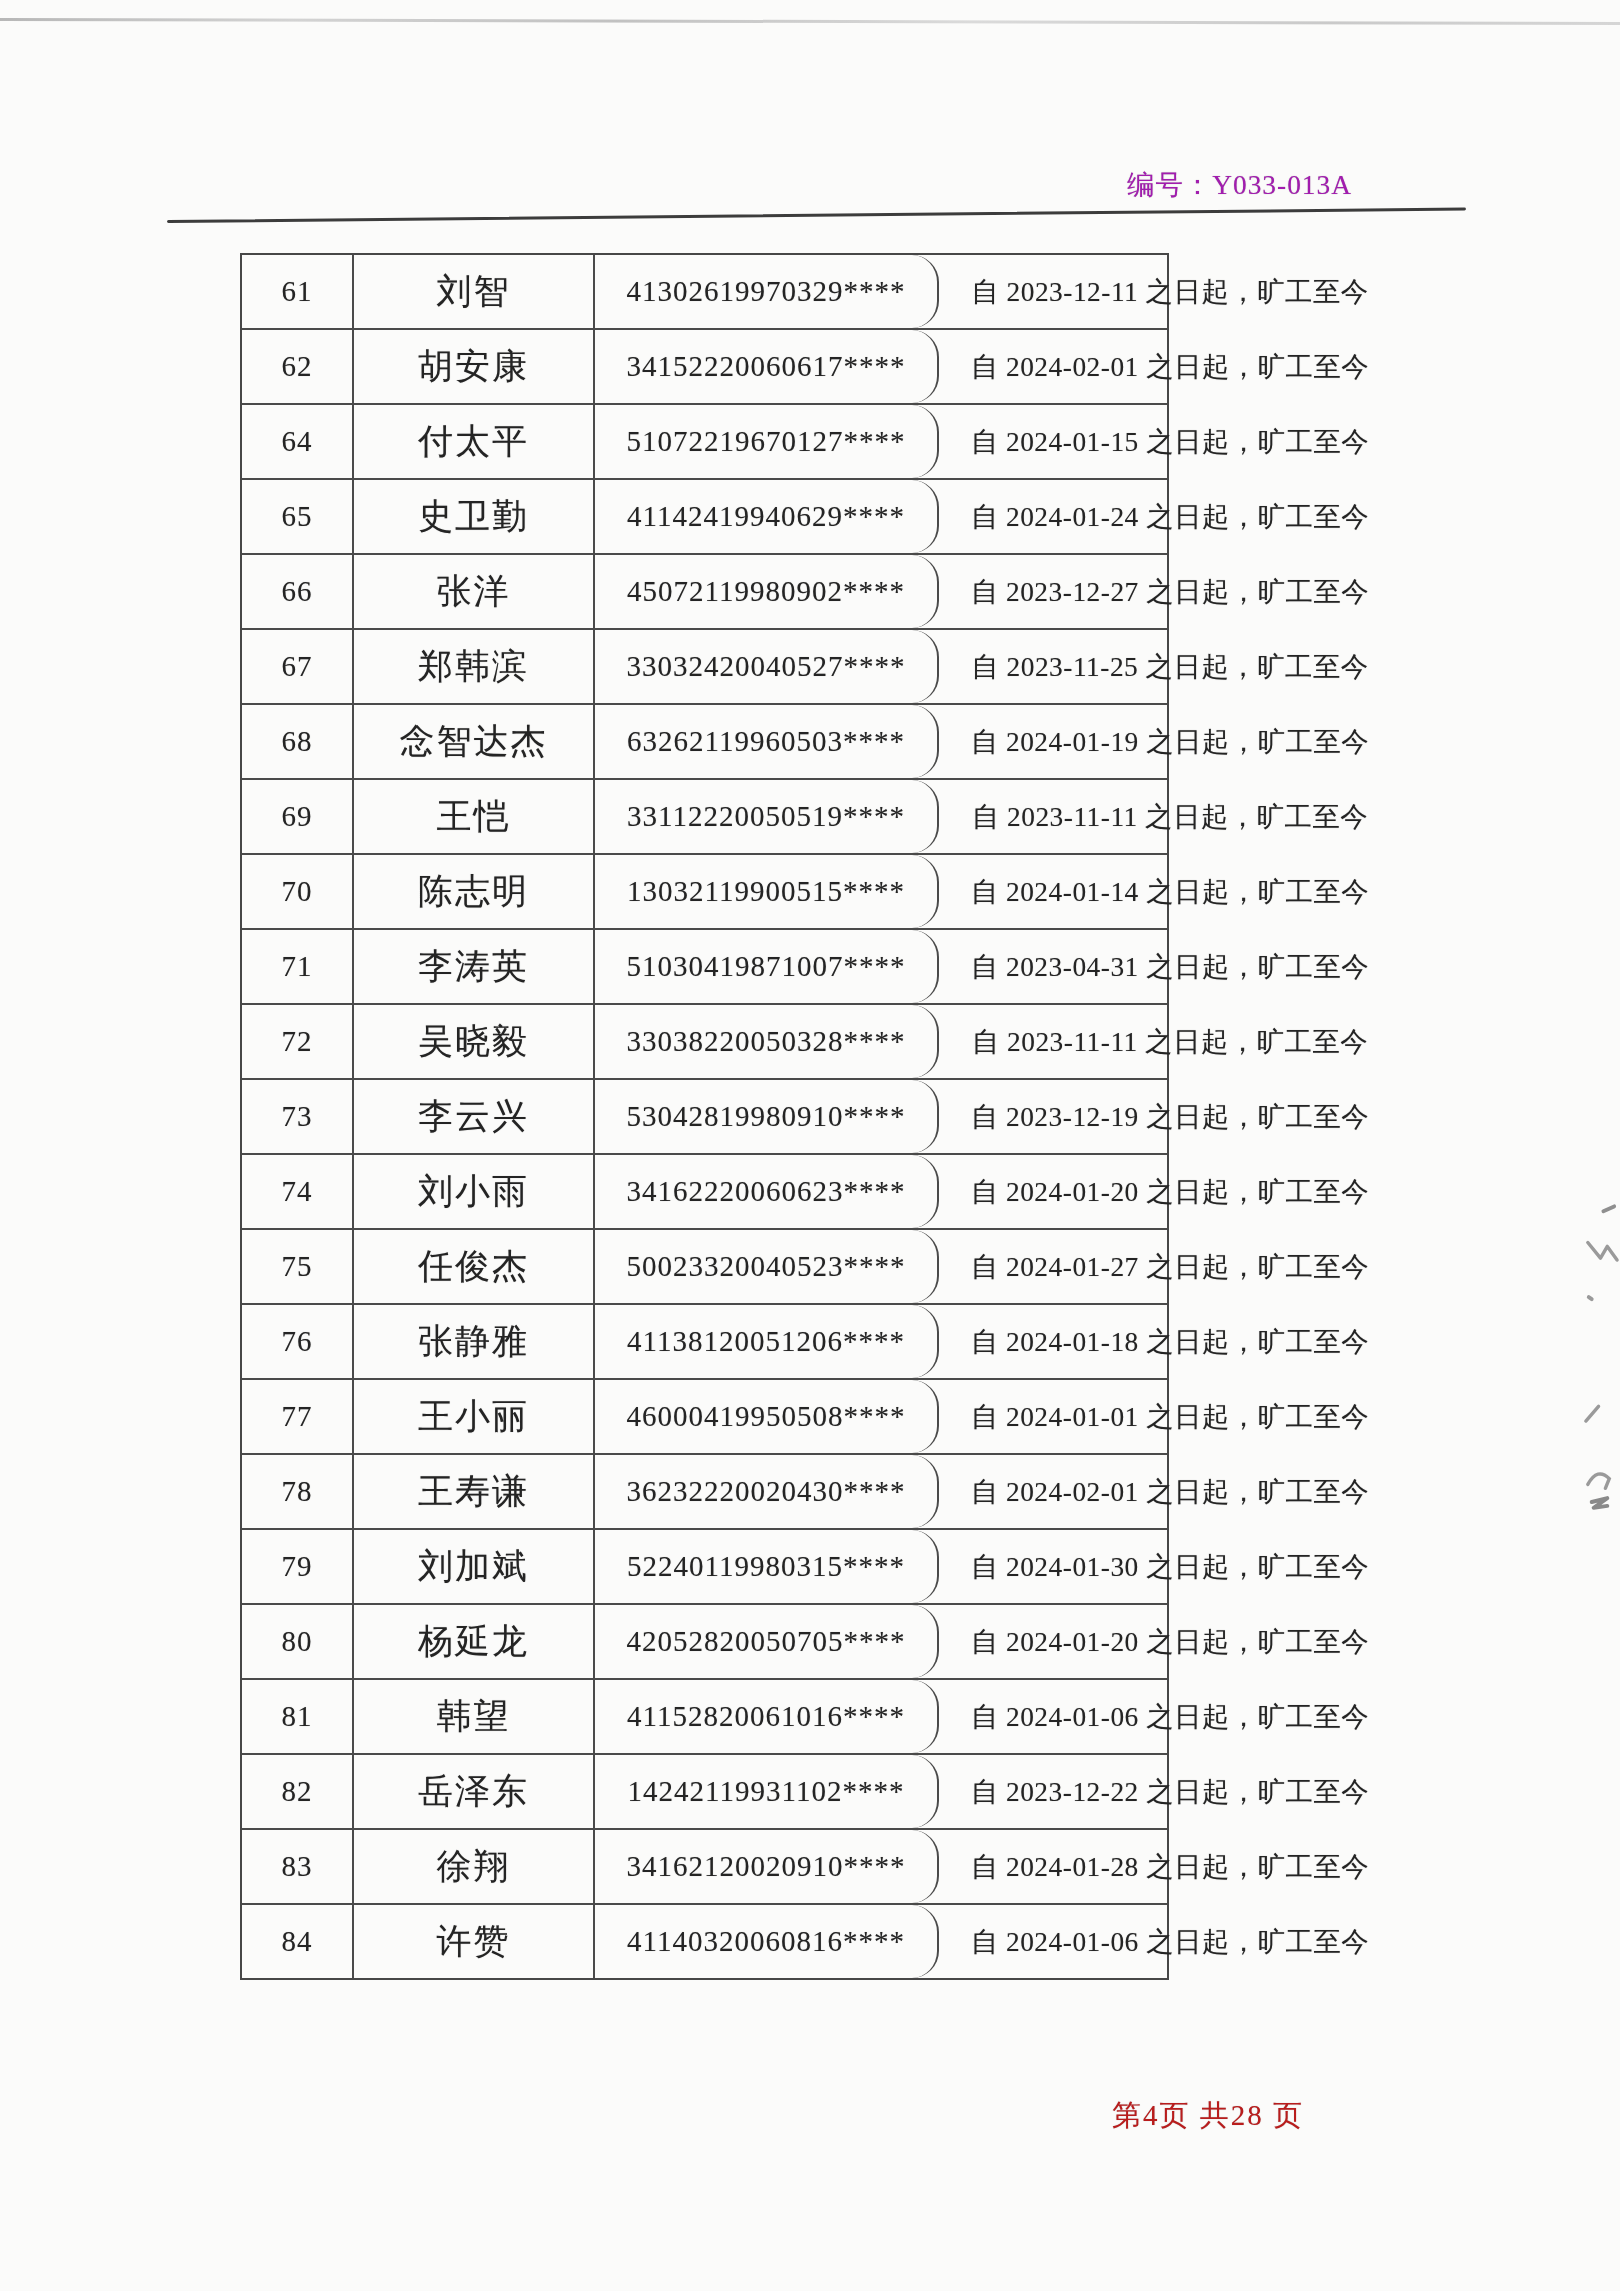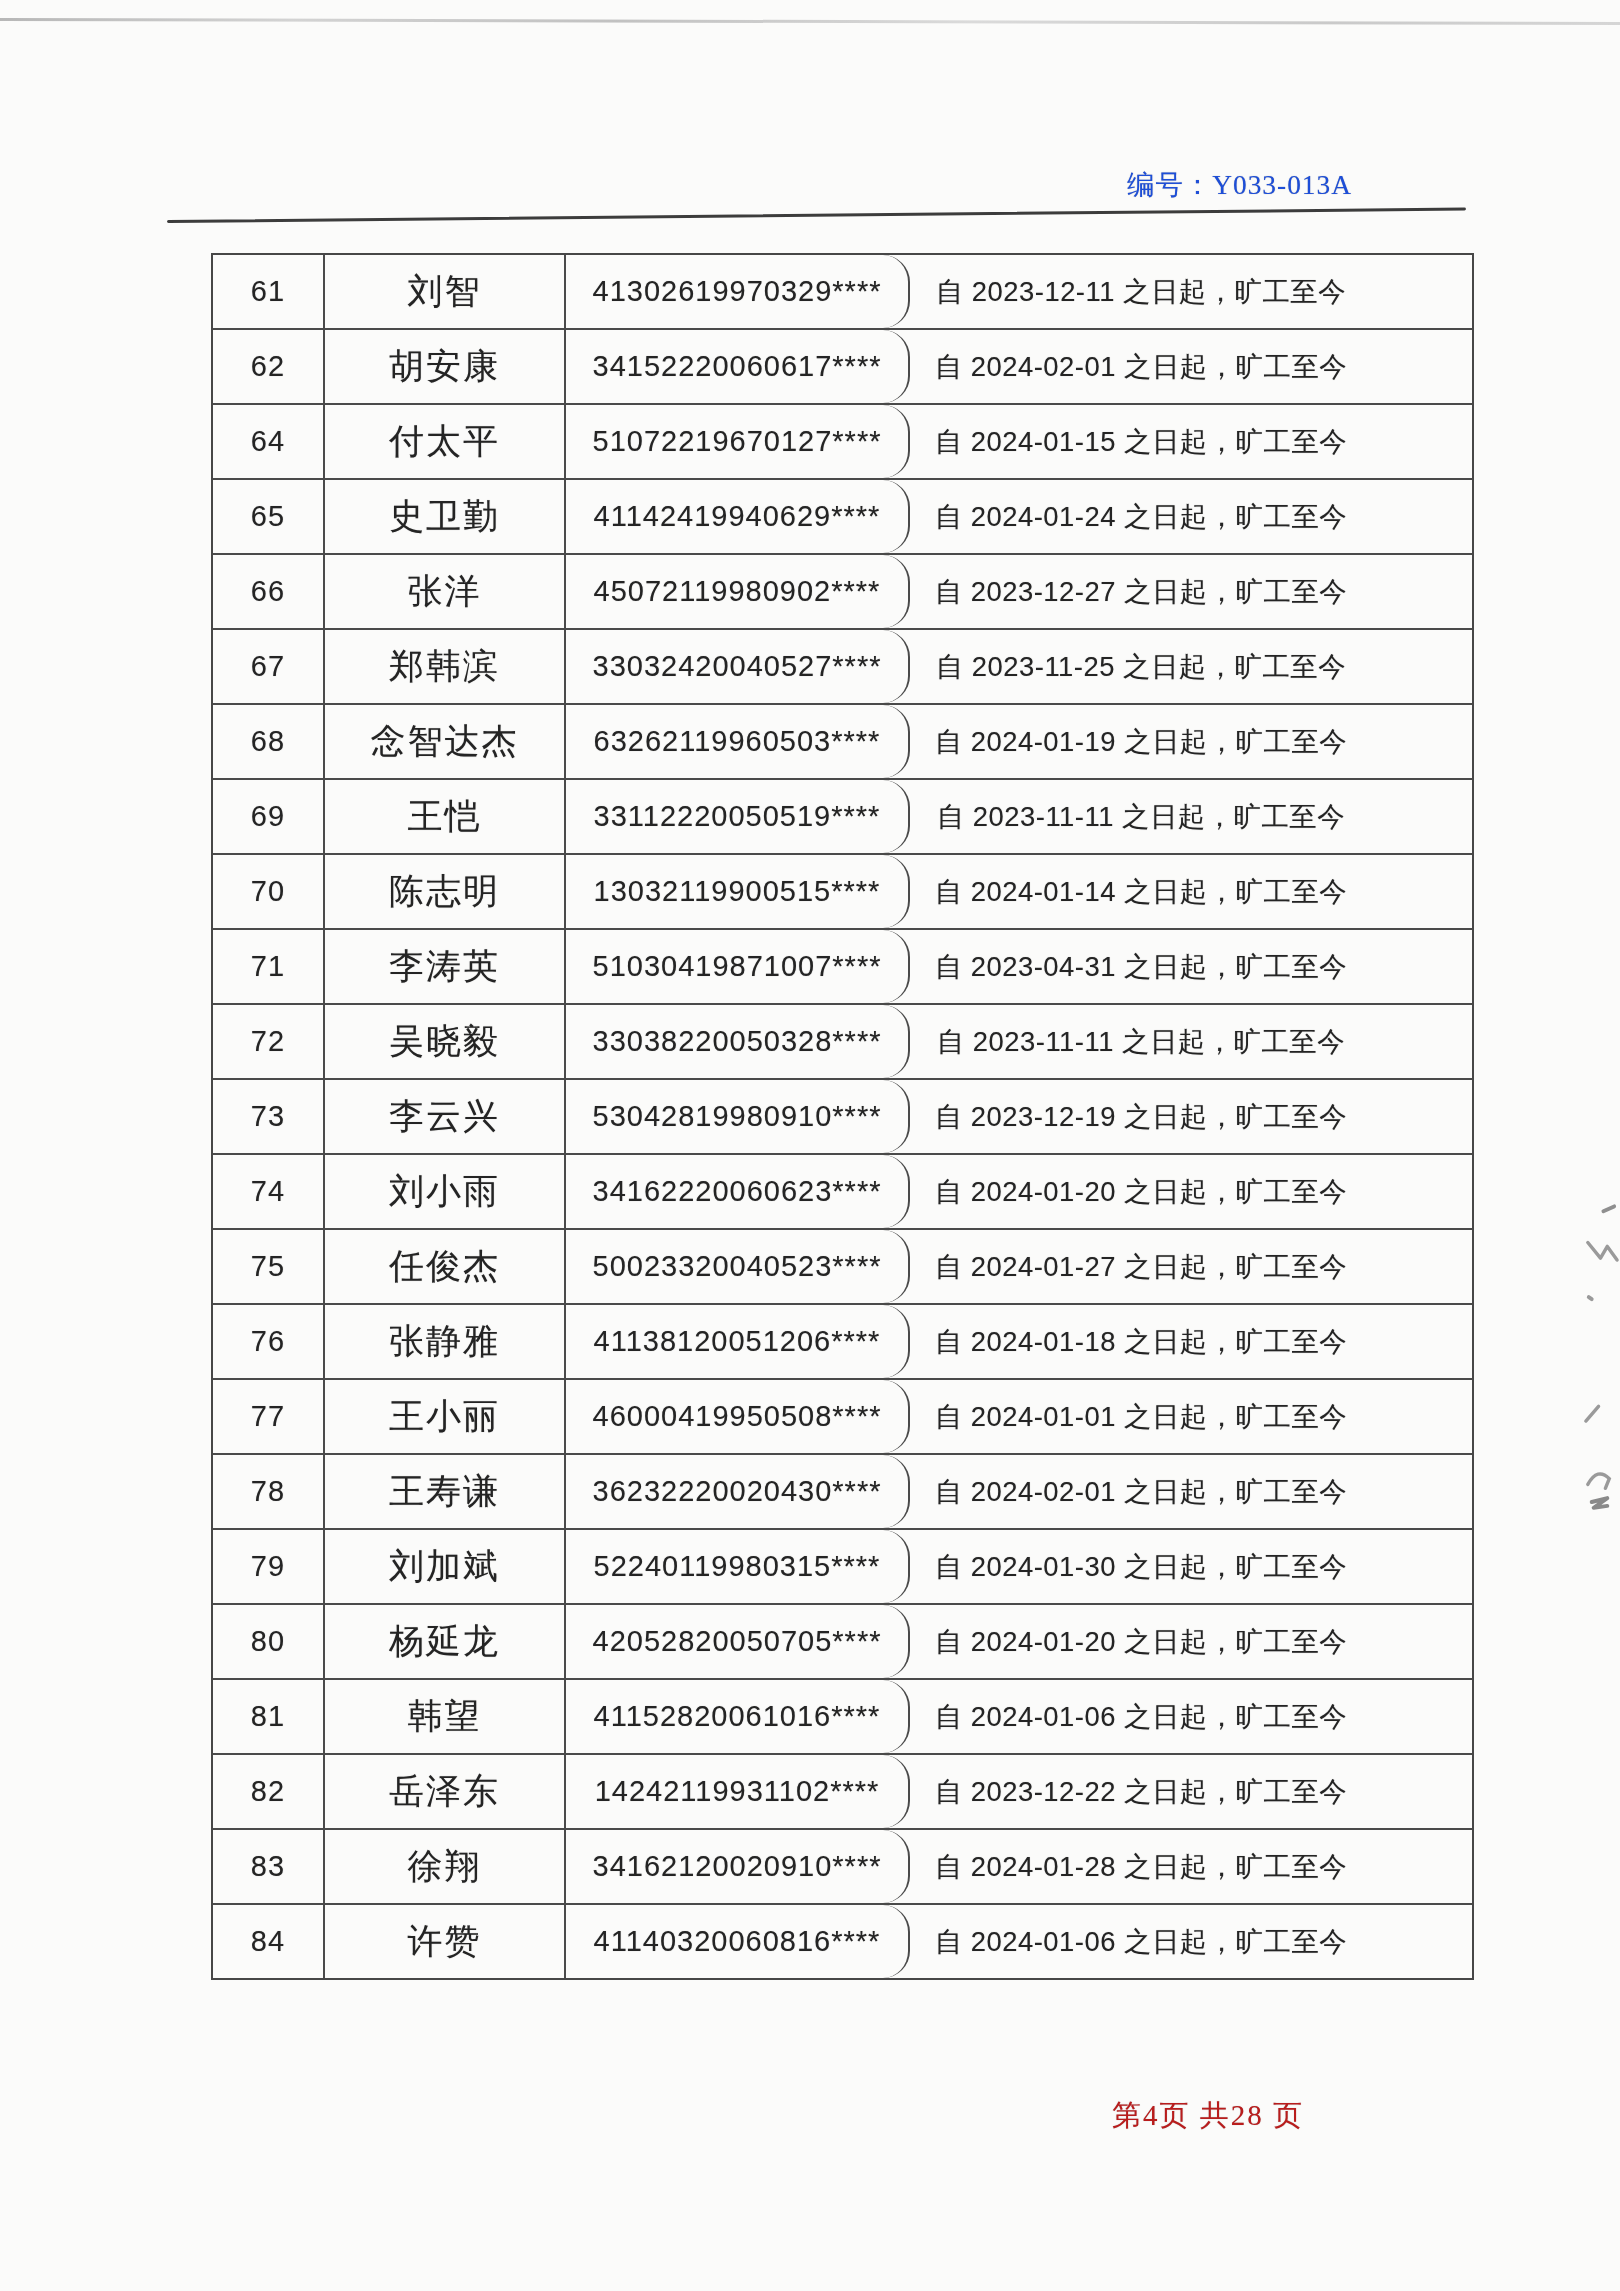--- a/index.html
+++ b/index.html
@@ -13,37 +13,38 @@
   }
   
   .scan-top-line{
     position:absolute;left:0;top:19.6px;width:1620px;height:2.9px;
     background:linear-gradient(90deg,#a6a6a6 0%,#c9c9c9 18%,#b3b3b3 38%,#d2d2d2 60%,#bdbdbd 82%,#cccccc 100%);
     transform:rotate(0.15deg);
     opacity:.8;
   }
   .doc-number{
     position:absolute;left:1127px;top:167px;
-    font-size:27.4px;letter-spacing:1px;color:#1d4ed8;
+    font-size:27.4px;letter-spacing:1px;color:#a21caf;
     text-shadow:0 0 1px rgba(30,30,30,.35);
     font-family:"Liberation Serif", serif;
   }
   .header-rule{
     position:absolute;left:167px;top:220px;width:1299px;height:2.9px;
     background:#3c3c3c;
     transform:rotate(-0.55deg);
     transform-origin:left center;
     border-radius:2px;
   }
   .roster-table{
-    position:absolute;left:211px;top:253px;
-    width:1263px;
+    position:absolute;left:240px;top:253px;
+    width:929px;
     border:2px solid #474747;
     box-sizing:border-box;
     background:transparent;
+    font-family:Liberation Serif, serif;
   }
   .t-row{
     display:grid;
     grid-template-columns:112px 241px 344px 454px;
     height:73px;
     border-bottom:2px solid #4a4a4a;
   }
   .t-row:last-child{border-bottom:none;}
   .t-cell{
     display:flex;align-items:center;justify-content:center;

